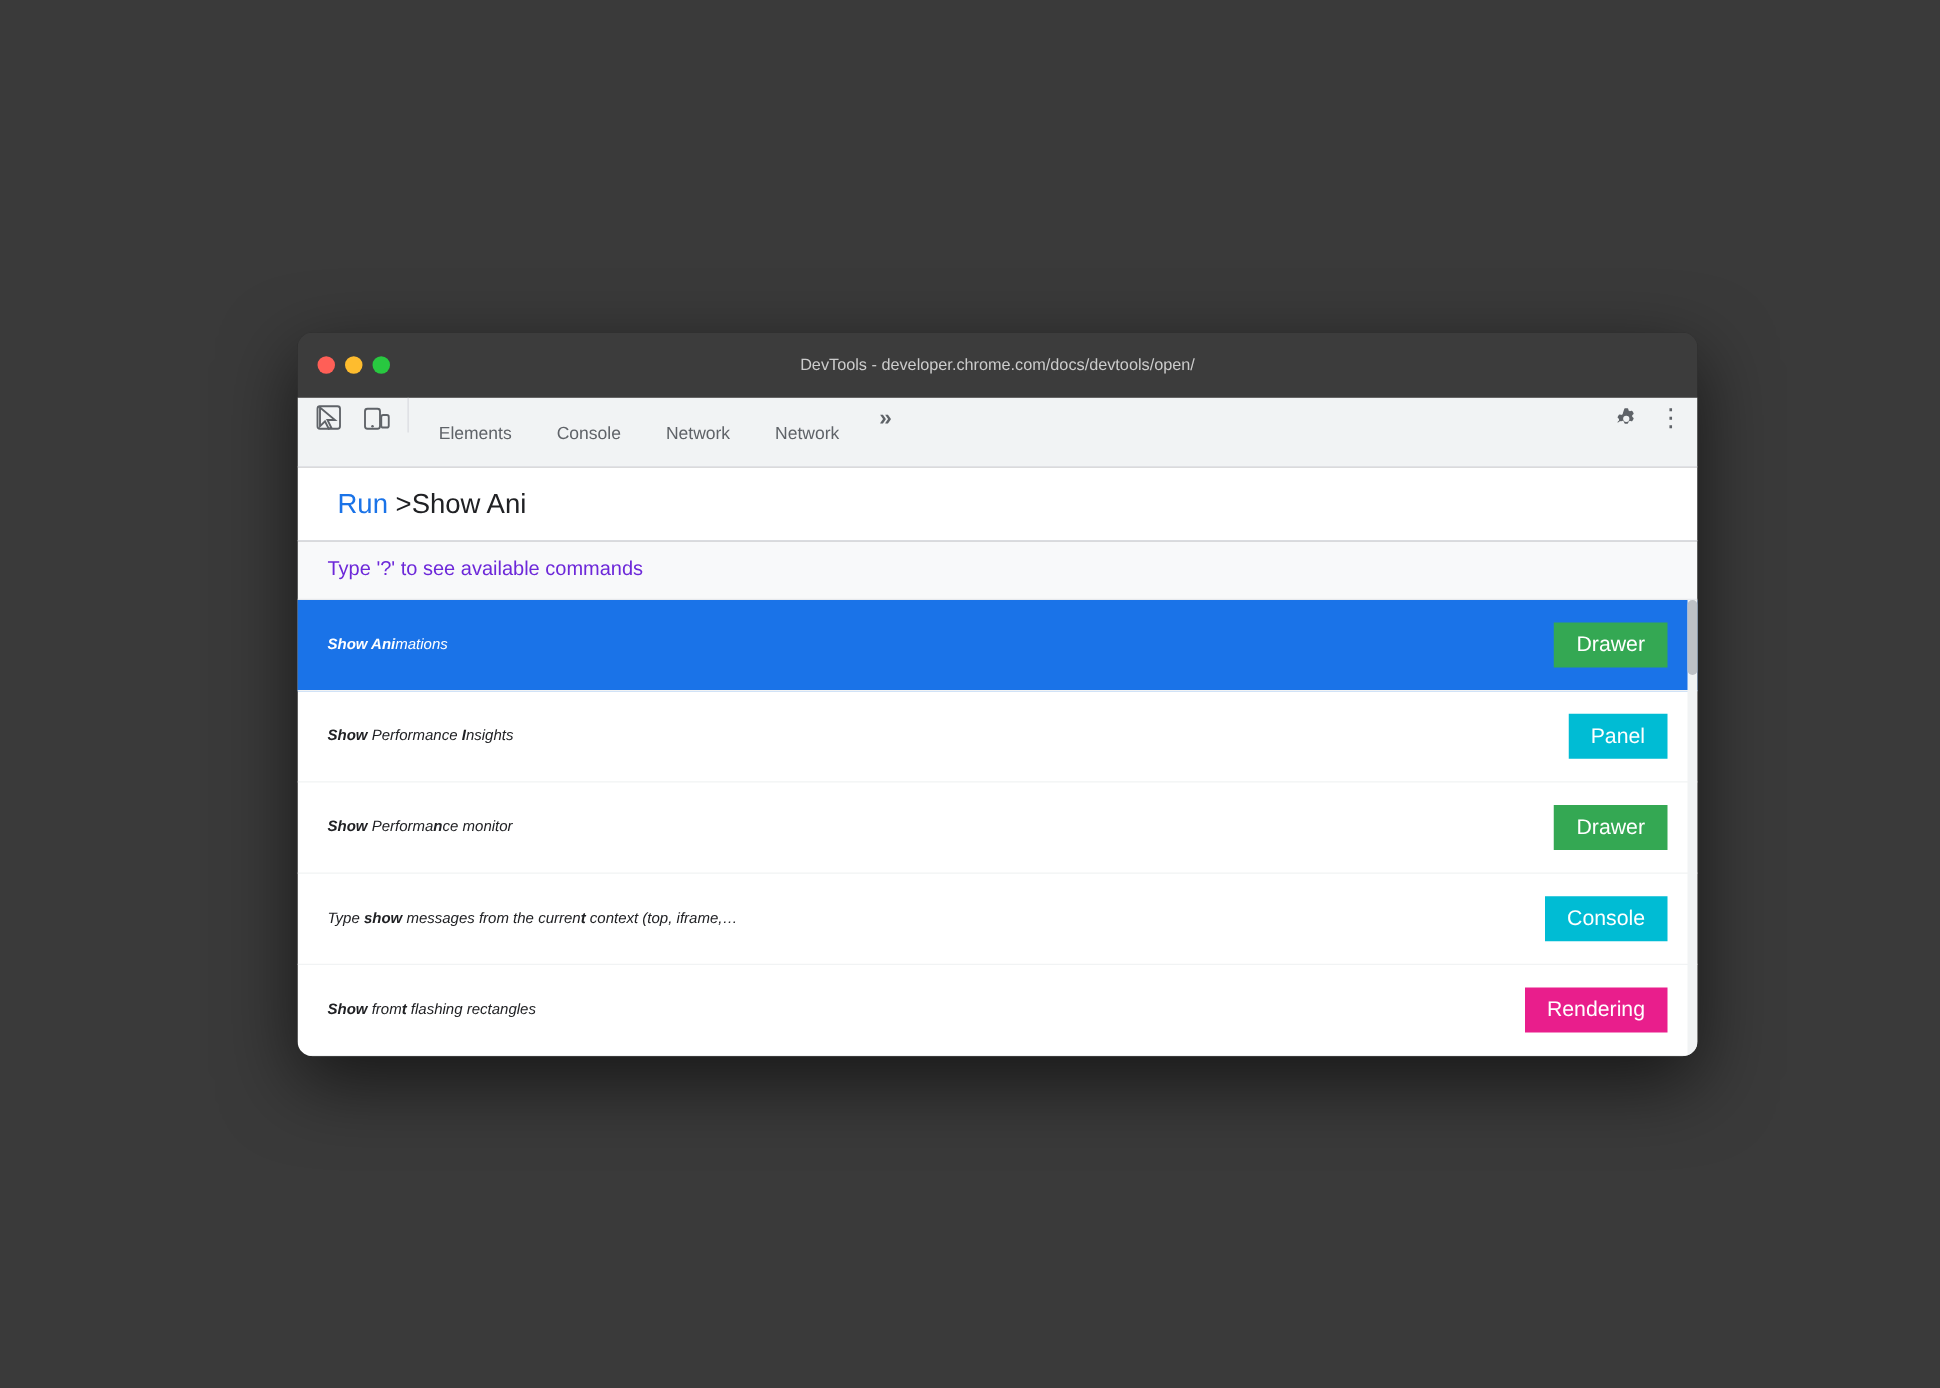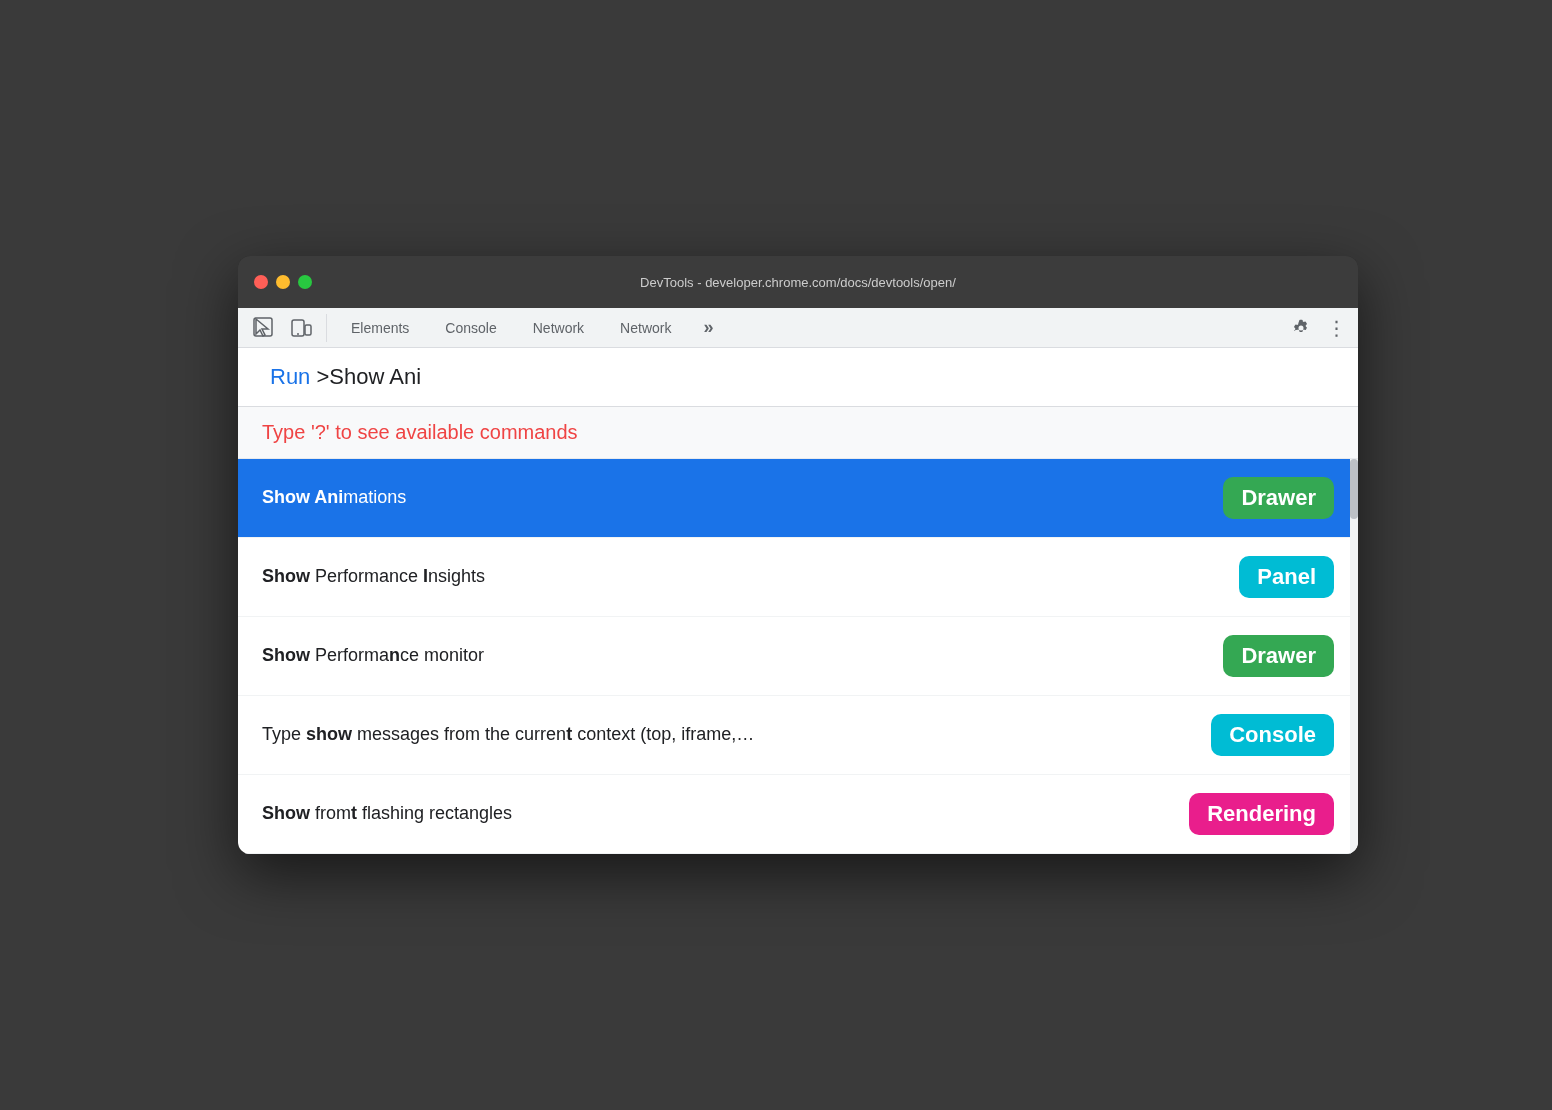--- a/index.html
+++ b/index.html
@@ -51,23 +51,22 @@
       transform: translateX(-50%);
       color: #ccc;
       font-size: 13px;
       font-weight: 400;
       white-space: nowrap;
     }
 
     .devtools-toolbar {
       background: #f1f3f4;
       border-bottom: 1px solid #dadce0;
-      height: 40px;
-      display: flex;
-      align-items: center;
+      height: 56px;
+      display: flex;
       padding: 0 8px;
       gap: 4px;
     }
 
     .toolbar-icon-btn {
       width: 34px;
       height: 34px;
       border-radius: 4px;
       display: flex;
       align-items: center;
@@ -164,22 +163,22 @@
       color: #202124;
     }
 
     .hint-bar {
       background: #f8f9fa;
       padding: 14px 24px;
       border-bottom: 1px solid #e8eaed;
     }
 
     .hint-text {
-      color: #ef4444;
-      font-size: 20px;
+      color: #6d28d9;
+      font-size: 16px;
     }
 
     .results-container {
       background: white;
       position: relative;
     }
 
     .result-item {
       display: flex;
       align-items: center;
@@ -190,40 +189,41 @@
       cursor: pointer;
     }
 
     .result-item.selected {
       background: #1a73e8;
     }
     .result-item.selected .result-text { color: white; }
     .result-item.selected .result-bold { color: white; }
 
     .result-text {
-      font-size: 18px;
+      font-size: 12px;
       color: #202124;
       line-height: 1.4;
+      font-style: italic;
     }
 
     .result-bold {
       font-weight: 700;
       color: #202124;
     }
 
     .result-item.selected .result-bold {
       color: white;
     }
 
     .badge {
       padding: 8px 18px;
-      border-radius: 10px;
+      border-radius: 0;
       color: white;
-      font-size: 22px;
-      font-weight: 700;
+      font-size: 17px;
+      font-weight: 400;
       white-space: nowrap;
       flex-shrink: 0;
     }
 
     .badge-drawer { background: #34a853; }
     .badge-panel { background: #00bcd4; }
     .badge-console { background: #00bcd4; }
     .badge-rendering { background: #e91e8c; }
 
     .scrollbar-track {

